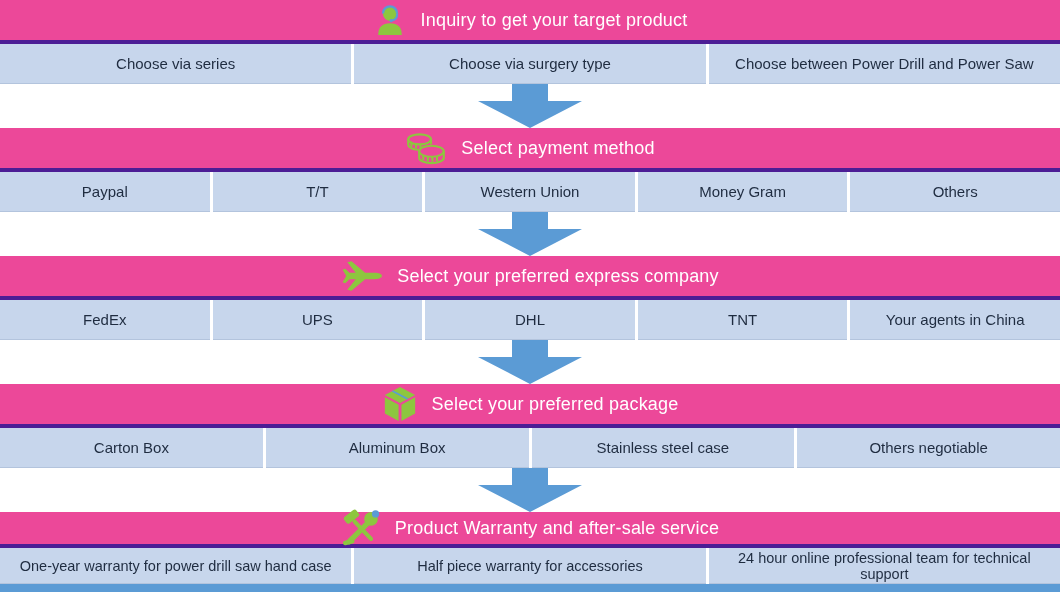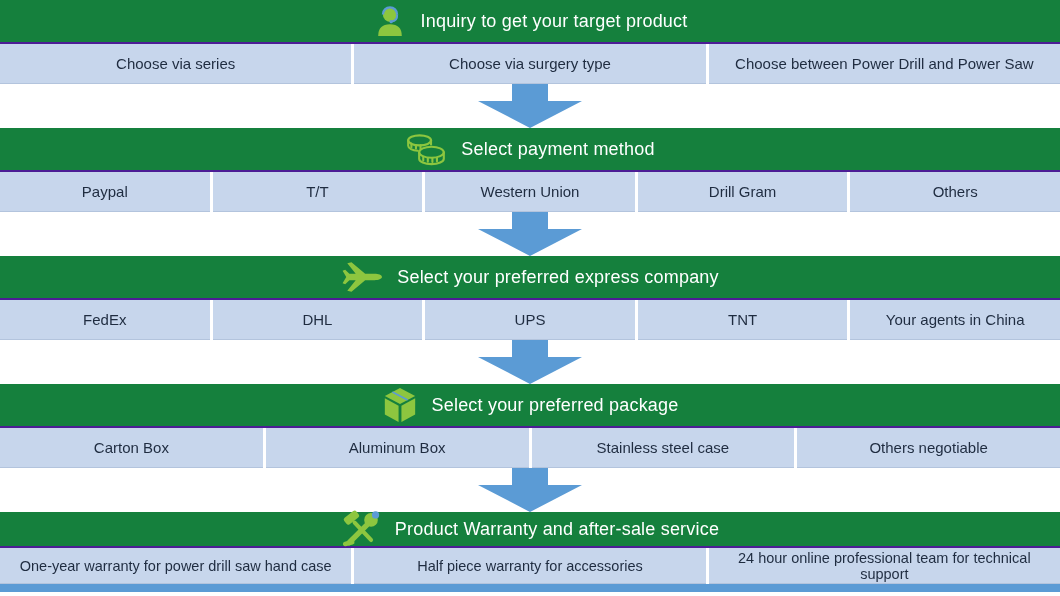--- a/index.html
+++ b/index.html
@@ -2,22 +2,22 @@
 <html><head>
 <meta charset="utf-8">
 <style>
   html,body{margin:0;padding:0;}
   body{
     width:1060px;height:596px;overflow:hidden;background:#ffffff;
     font-family:"Liberation Sans", sans-serif;
   }
   .flow{width:1060px;height:596px;display:flex;flex-direction:column;}
   .step-header{
-    height:44px;background:#15803d;display:flex;align-items:center;justify-content:center;
-    gap:14px;border-bottom:2px solid #4c1d95;box-sizing:border-box;flex:none;
+    height:44px;background:#ec4899;display:flex;align-items:center;justify-content:center;
+    gap:14px;border-bottom:4px solid #4c1d95;box-sizing:border-box;flex:none;
   }
   .step-title{color:#ffffff;font-size:18px;letter-spacing:.2px;}
   .icon{display:flex;align-items:center;justify-content:center;flex:none;}
   .cells{height:40px;display:flex;gap:3px;background:#ffffff;flex:none;}
   .cell{
     flex:1;background:#c7d6ec;display:flex;align-items:center;justify-content:center;
     font-size:15px;color:#1f2c40;text-align:center;padding:0 10px;box-sizing:border-box;
     border-bottom:1px solid #b3c4dd;line-height:17px;
   }
   .arrow-gap{height:44px;display:flex;align-items:flex-start;justify-content:center;background:#ffffff;flex:none;}
@@ -71,21 +71,21 @@
           <path d="M15.5 21 v7 a13.5 6 0 0 0 27 0 v-7"></path>
           <path d="M20 26 v4 M25 27.3 v4 M30 27.6 v4 M35 27 v4"></path>
         </svg>
       </span>
       <span class="step-title">Select payment method</span>
     </div>
     <div class="cells">
         <div class="cell">Paypal</div>
         <div class="cell">T/T</div>
         <div class="cell">Western Union</div>
-        <div class="cell">Drill Gram</div>
+        <div class="cell">Money Gram</div>
         <div class="cell">Others</div>
       </div>
   </section>
 
   <div class="arrow-gap">
     <span class="icon">
       <svg width="104" height="44" viewBox="0 0 104 44">
           <polygon points="34,0 70,0 70,17 104,17 52,44 0,17 34,17" fill="#5b9bd5"></polygon>
         </svg>
     </span>
@@ -95,22 +95,22 @@
     <div class="step-header">
       <span class="icon">
         <svg viewBox="0 0 40 32" width="42" height="34">
           <path d="M39 16c0-1.8-3.5-3-7-3h-9L10 2 6 3l8 10H8L4 9l-2.5 1L5 16l-3.5 6L4 23l4-4h6l-8 10 4 1 13-11h9c3.5 0 7-1.2 7-3z" fill="#8dc63f"></path>
         </svg>
       </span>
       <span class="step-title">Select your preferred express company</span>
     </div>
     <div class="cells">
         <div class="cell">FedEx</div>
+        <div class="cell">UPS</div>
         <div class="cell">DHL</div>
-        <div class="cell">UPS</div>
         <div class="cell">TNT</div>
         <div class="cell">Your agents in China</div>
       </div>
   </section>
 
   <div class="arrow-gap">
     <span class="icon">
       <svg width="104" height="44" viewBox="0 0 104 44">
           <polygon points="34,0 70,0 70,17 104,17 52,44 0,17 34,17" fill="#5b9bd5"></polygon>
         </svg>

